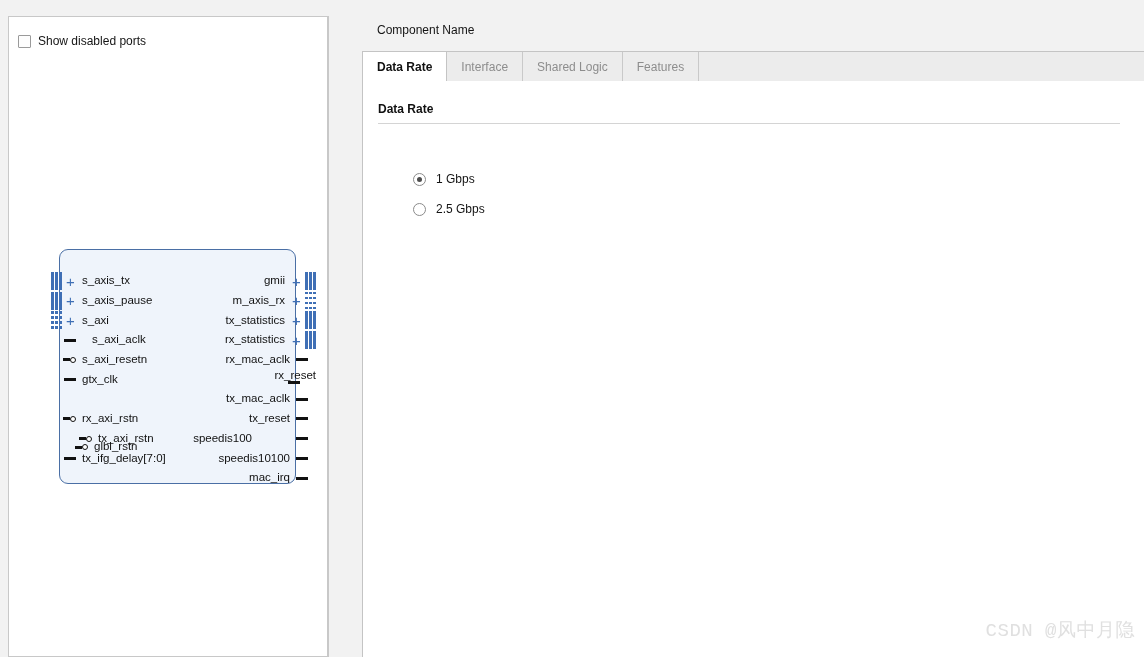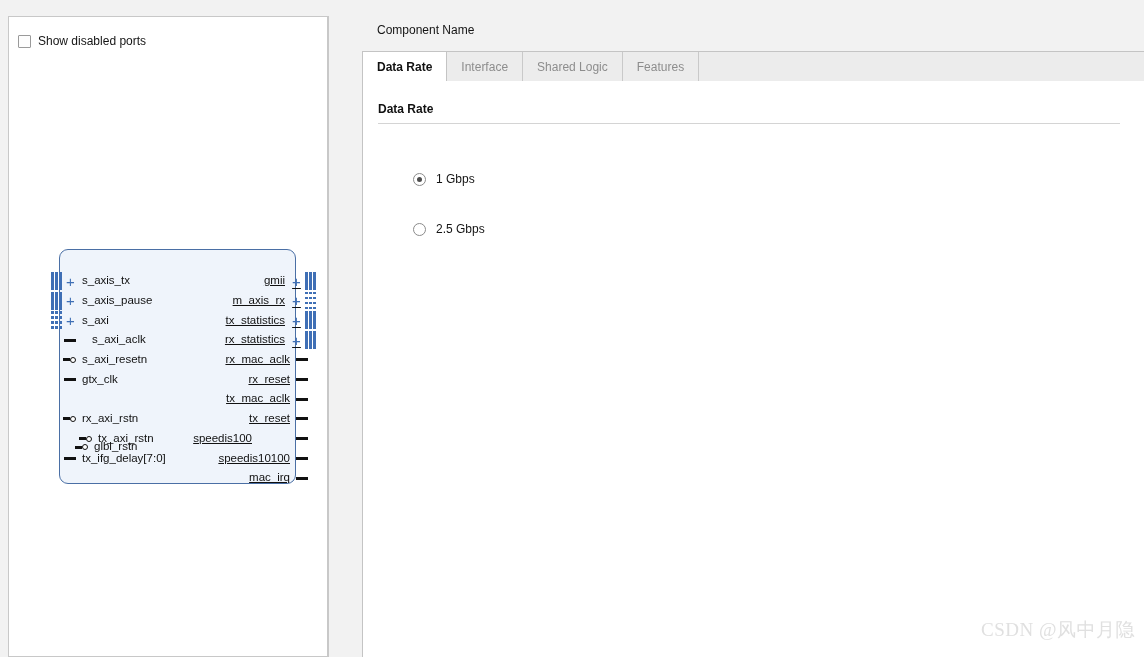--- a/index.html
+++ b/index.html
@@ -98,21 +98,20 @@
     color: #111111;
     white-space: nowrap;
   }
   .port-row.left {
     left: 0px;
     padding-left: 0;
   }
   .port-row.right {
     right: 0px;
     justify-content: flex-start;
-    text-decoration: underline;
   }
   .port-label { line-height: 1; }
 
   
   .plus-glyph {
     color: #3f6fb5;
     font-size: 15px;
     font-weight: 500;
     line-height: 1;
     width: 13px;
@@ -301,21 +300,21 @@
     white-space: nowrap;
   }
 
   
   #watermark {
     position: absolute;
     right: 9px;
     bottom: 14px;
     font-size: 19px;
     color: #e0e0e0;
-    font-family: Liberation Serif, serif;
+    font-family: Liberation Mono, monospace;
     letter-spacing: 0.5px;
     user-select: none;
     white-space: nowrap;
   }
 </style>
 </head>
 <body>
 
 <div id="left-panel">
 
@@ -445,21 +444,21 @@
             <i></i>
             <i></i>
           </span>
         </div>
         <div class="port-row right" style="top: 115.8px; right: 0px;">
           <span class="port-label">rx_mac_aclk</span>
           <span style="width: 26px; display: flex; align-items: center; justify-content: flex-start; padding-left: 6px; box-sizing: border-box;">
             <span class="pin-stub"></span>
           </span>
         </div>
-        <div class="port-row right" style="top: 135.5px; right: 0px;">
+        <div class="port-row right" style="top: 135.5px; right: 0px; flex-direction: column;">
           <span class="port-label">rx_reset</span>
           <span style="width: 26px; display: flex; align-items: center; justify-content: flex-start; padding-left: 6px; box-sizing: border-box;">
             <span class="pin-stub"></span>
           </span>
         </div>
         <div class="port-row right" style="top: 155.2px; right: 0px;">
           <span class="port-label">tx_mac_aclk</span>
           <span style="width: 26px; display: flex; align-items: center; justify-content: flex-start; padding-left: 6px; box-sizing: border-box;">
             <span class="pin-stub"></span>
           </span>
@@ -521,21 +520,21 @@
   </div>
 
   <div id="tab-content">
     <div id="section-title">Data Rate</div>
     <div id="section-rule"></div>
     <div id="radio-host">
         <div class="radio-row" style="top: 91px;">
           <span class="radio-outer checked"></span>
           <span class="radio-label">1 Gbps</span>
         </div>
-        <div class="radio-row" style="top: 121px; margin-top: 20px;">
+        <div class="radio-row" style="top: 121px;">
           <span class="radio-outer"></span>
           <span class="radio-label">2.5 Gbps</span>
         </div>
       </div>
   </div>
 
 </div>
 
 <div id="watermark">CSDN @风中月隐</div>
 

